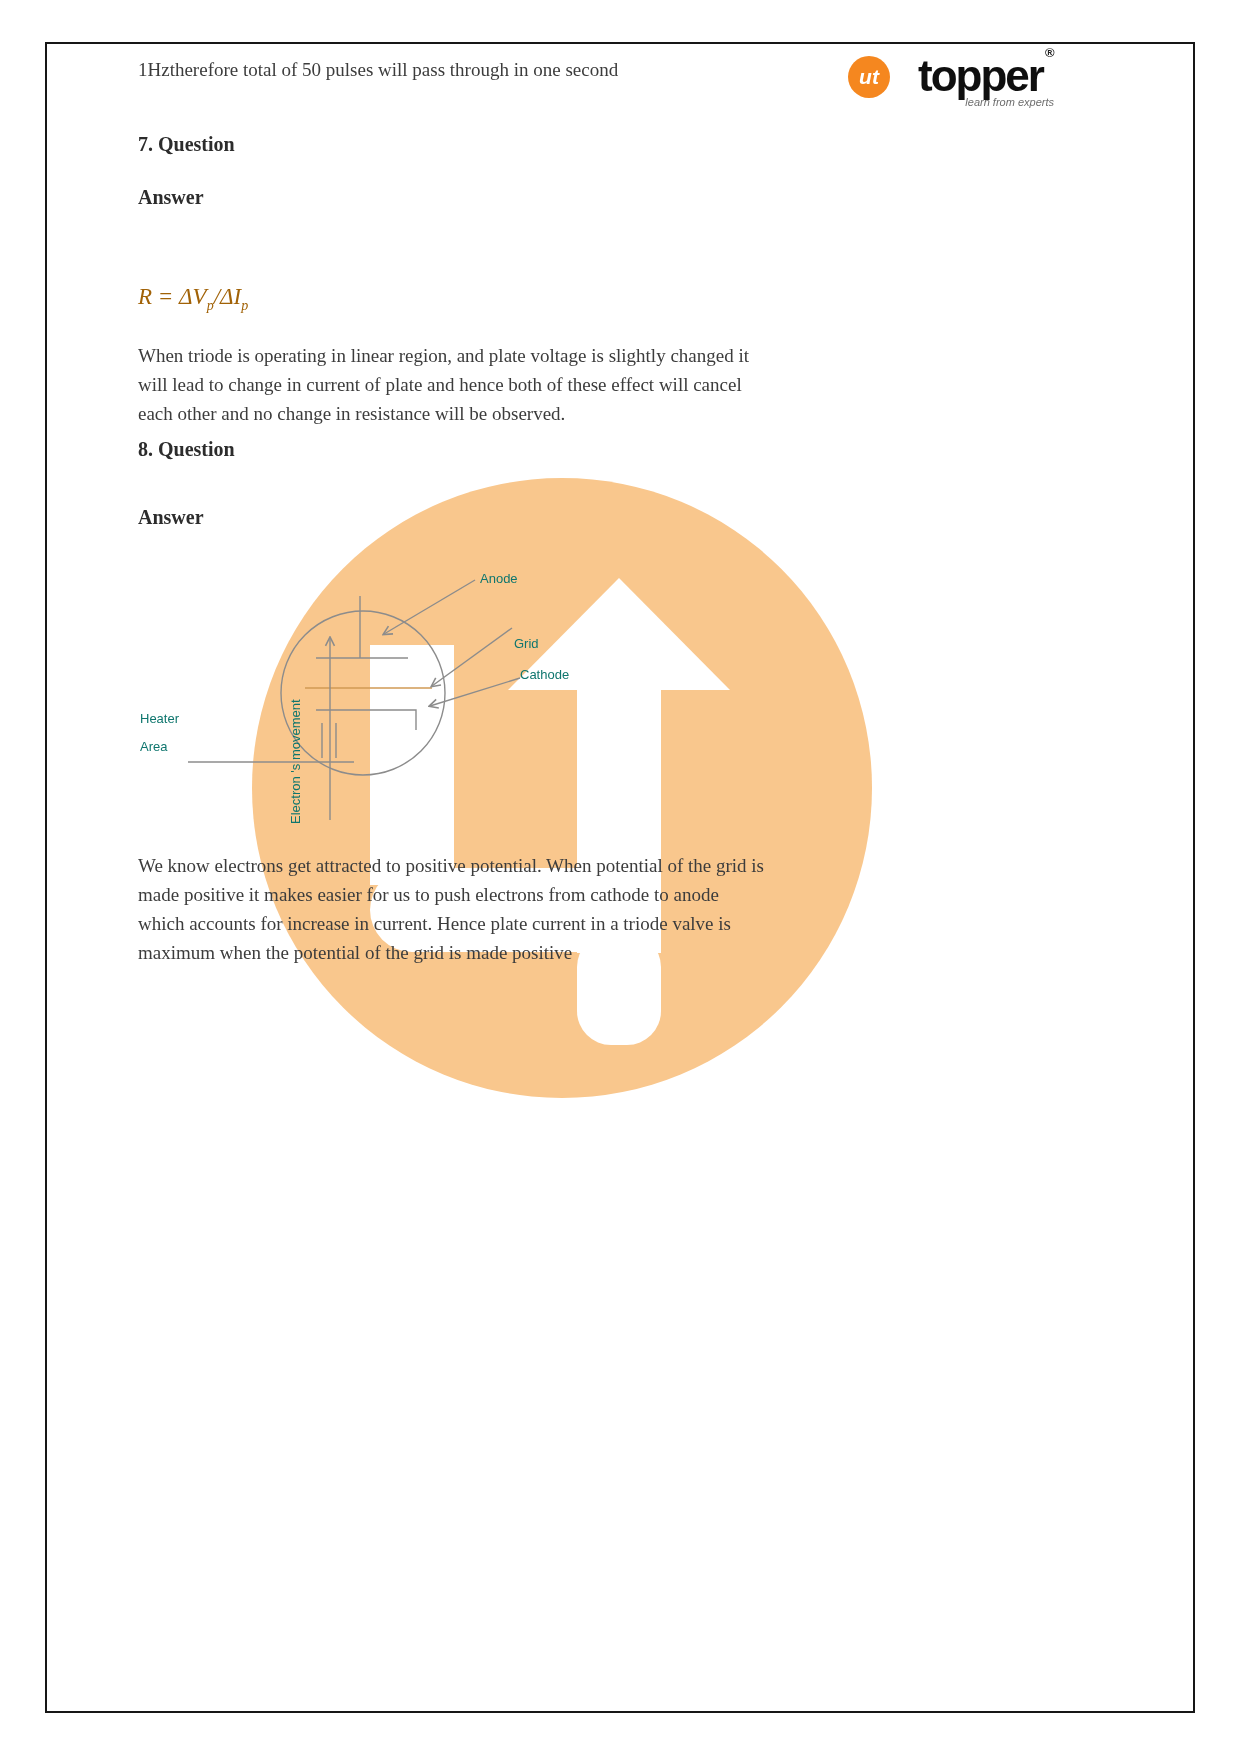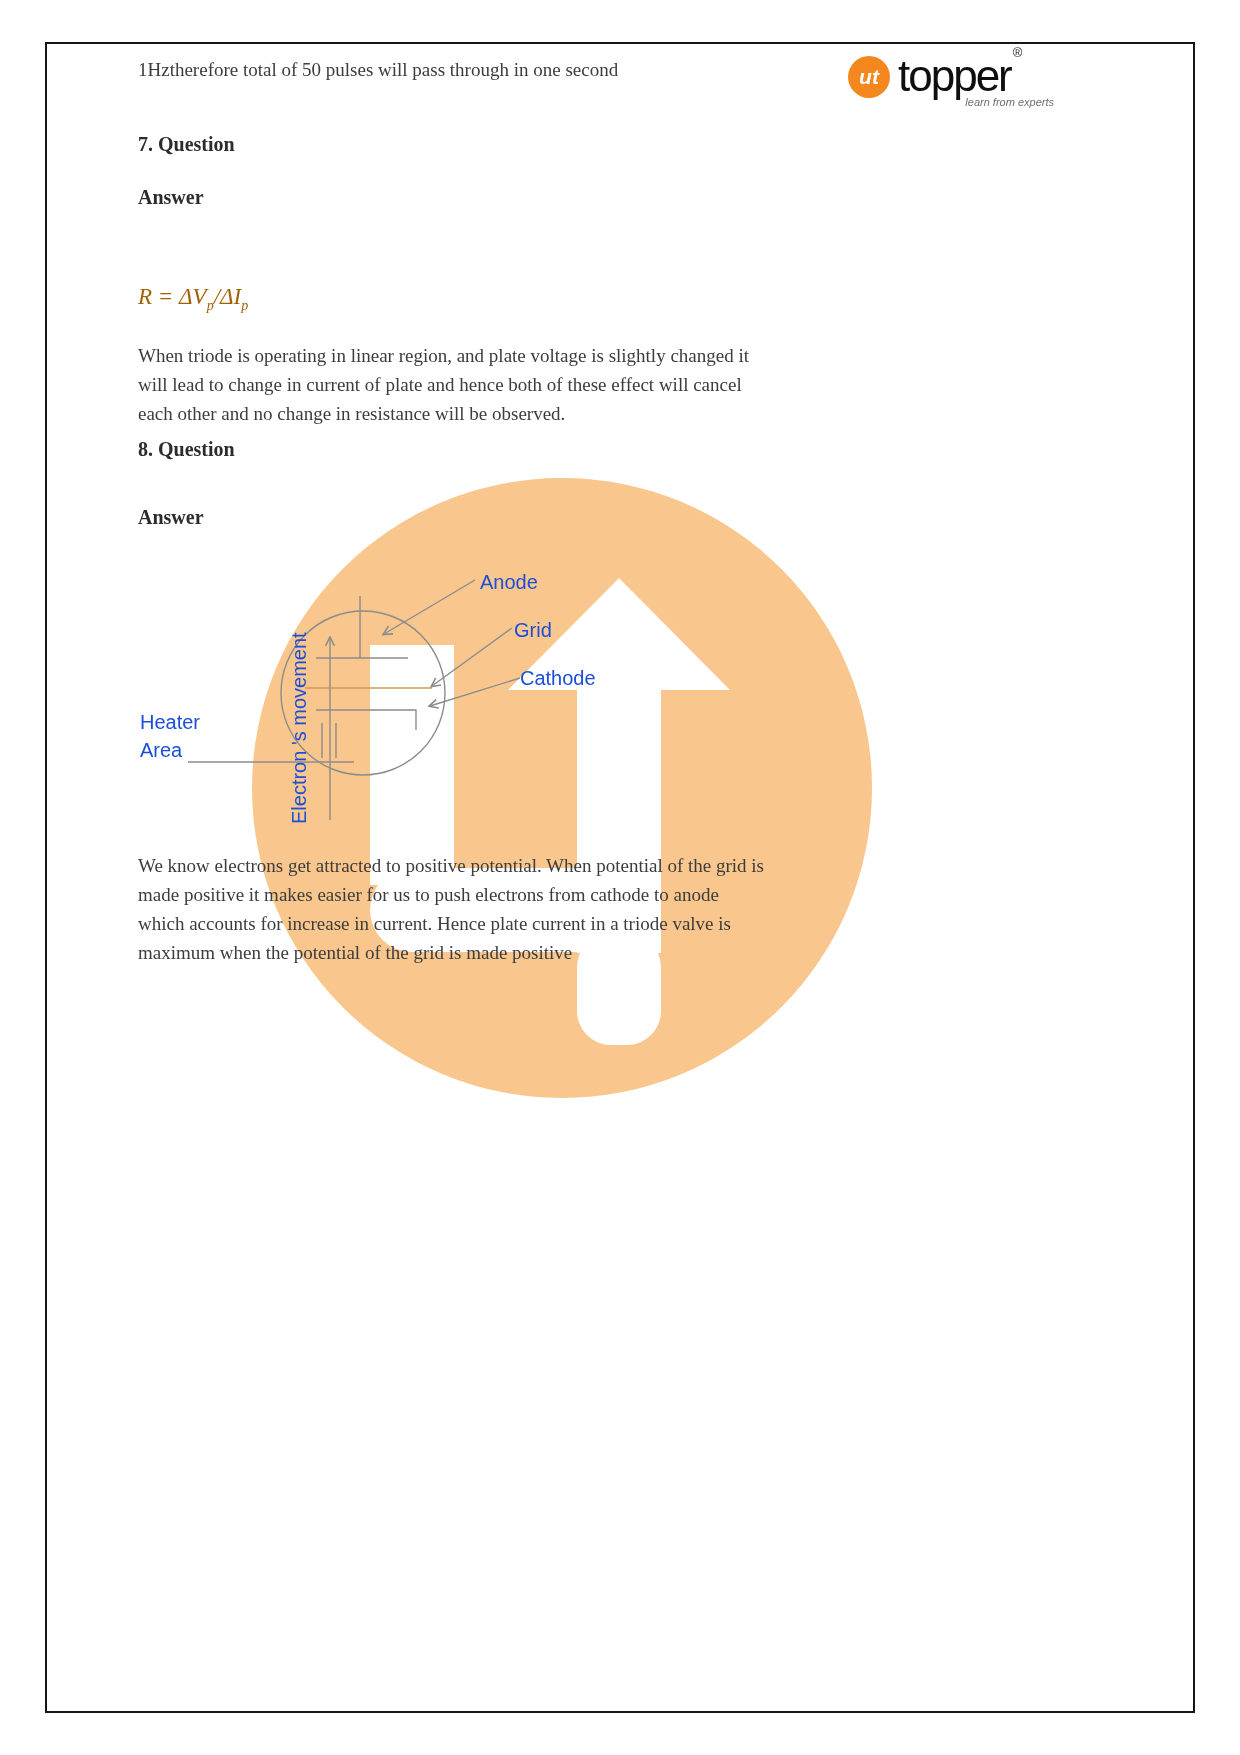--- a/index.html
+++ b/index.html
@@ -36,23 +36,24 @@
     background:#f5871f;
     color:#ffffff;
     font-family:"Liberation Sans", sans-serif;
     font-style:italic; font-weight:bold; font-size:21px;
     display:flex; align-items:center; justify-content:center;
     margin-right:8px; margin-top:8px;
     flex:0 0 auto;
   }
   .logo-brand {
     font-family:"Liberation Sans", sans-serif;
-    font-weight:normal; font-size:44px; letter-spacing:-2px;
+    font-weight:bold; font-size:44px; letter-spacing:-2px;
     color:#0f0f0f; line-height:1;
     margin-top:6px;
+    margin-left:20px;
   }
   .logo-reg {
     font-family:"Liberation Sans", sans-serif;
     font-size:13px; color:#222; vertical-align:super;
     position:relative; top:-18px; left:2px;
   }
   .logo-tagline {
     font-family:Liberation Sans, sans-serif;
     font-style:italic; font-size:11px; color:#6d6d6d;
     text-align:right; margin-top:-2px; padding-right:4px;
@@ -82,25 +83,25 @@
   .body-q8     { left:138px; top:851px; width:860px; }
   
   .diagram-svg {
     position:absolute; left:130px; top:558px;
     width:560px; height:290px;
     z-index:4;
   }
   .diagram-label {
     position:absolute;
     font-family:"Liberation Sans", sans-serif;
-    font-size:20px; color:#1d4ed8;
+    font-size:13px; color:#0f766e;
     z-index:5;
   }
   .lbl-anode   { left:480px; top:571px; }
-  .lbl-grid    { left:514px; top:619px;text-align:right; }
+  .lbl-grid    { left:514px; top:636px;text-align:right; }
   .lbl-cathode { left:520px; top:667px; }
   .lbl-heater1 { left:140px; top:711px; }
   .lbl-heater2 { left:140px; top:739px; }
   .lbl-electron {
     left:288px; top:656px; height:168px; width:18px;
     writing-mode:vertical-rl; transform:rotate(180deg);
     white-space:nowrap;
   }
 </style>
 </head>

